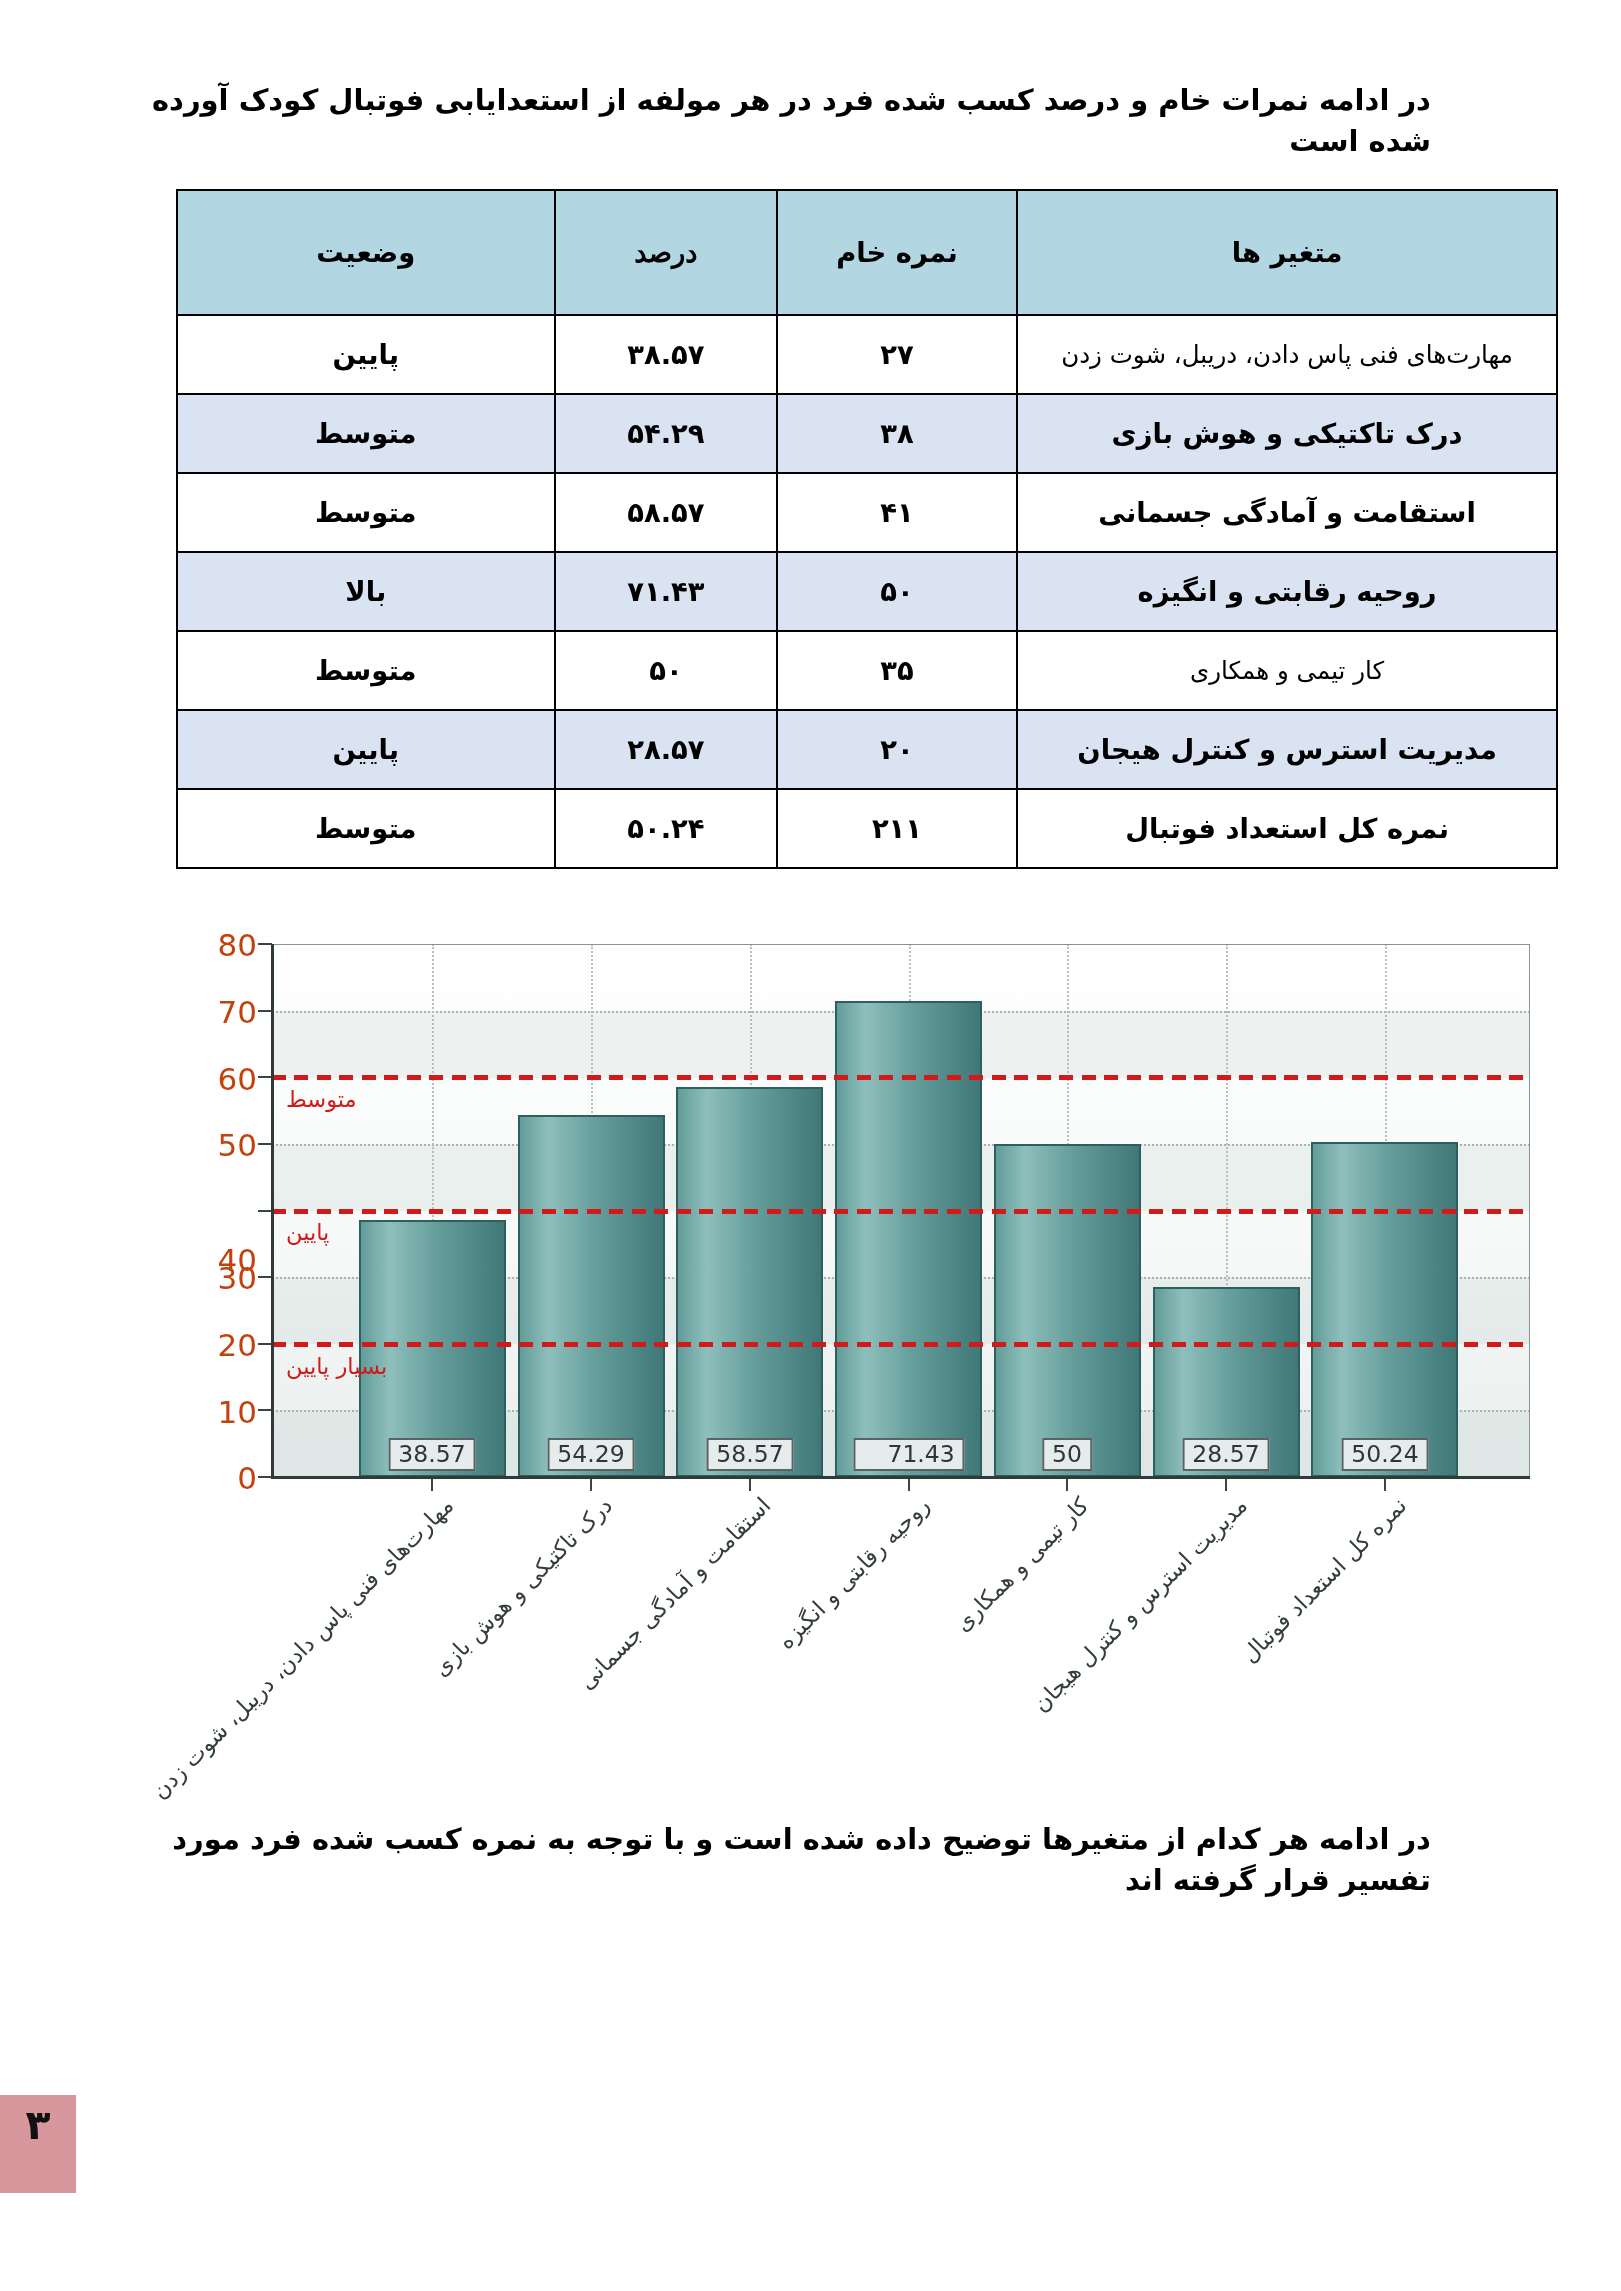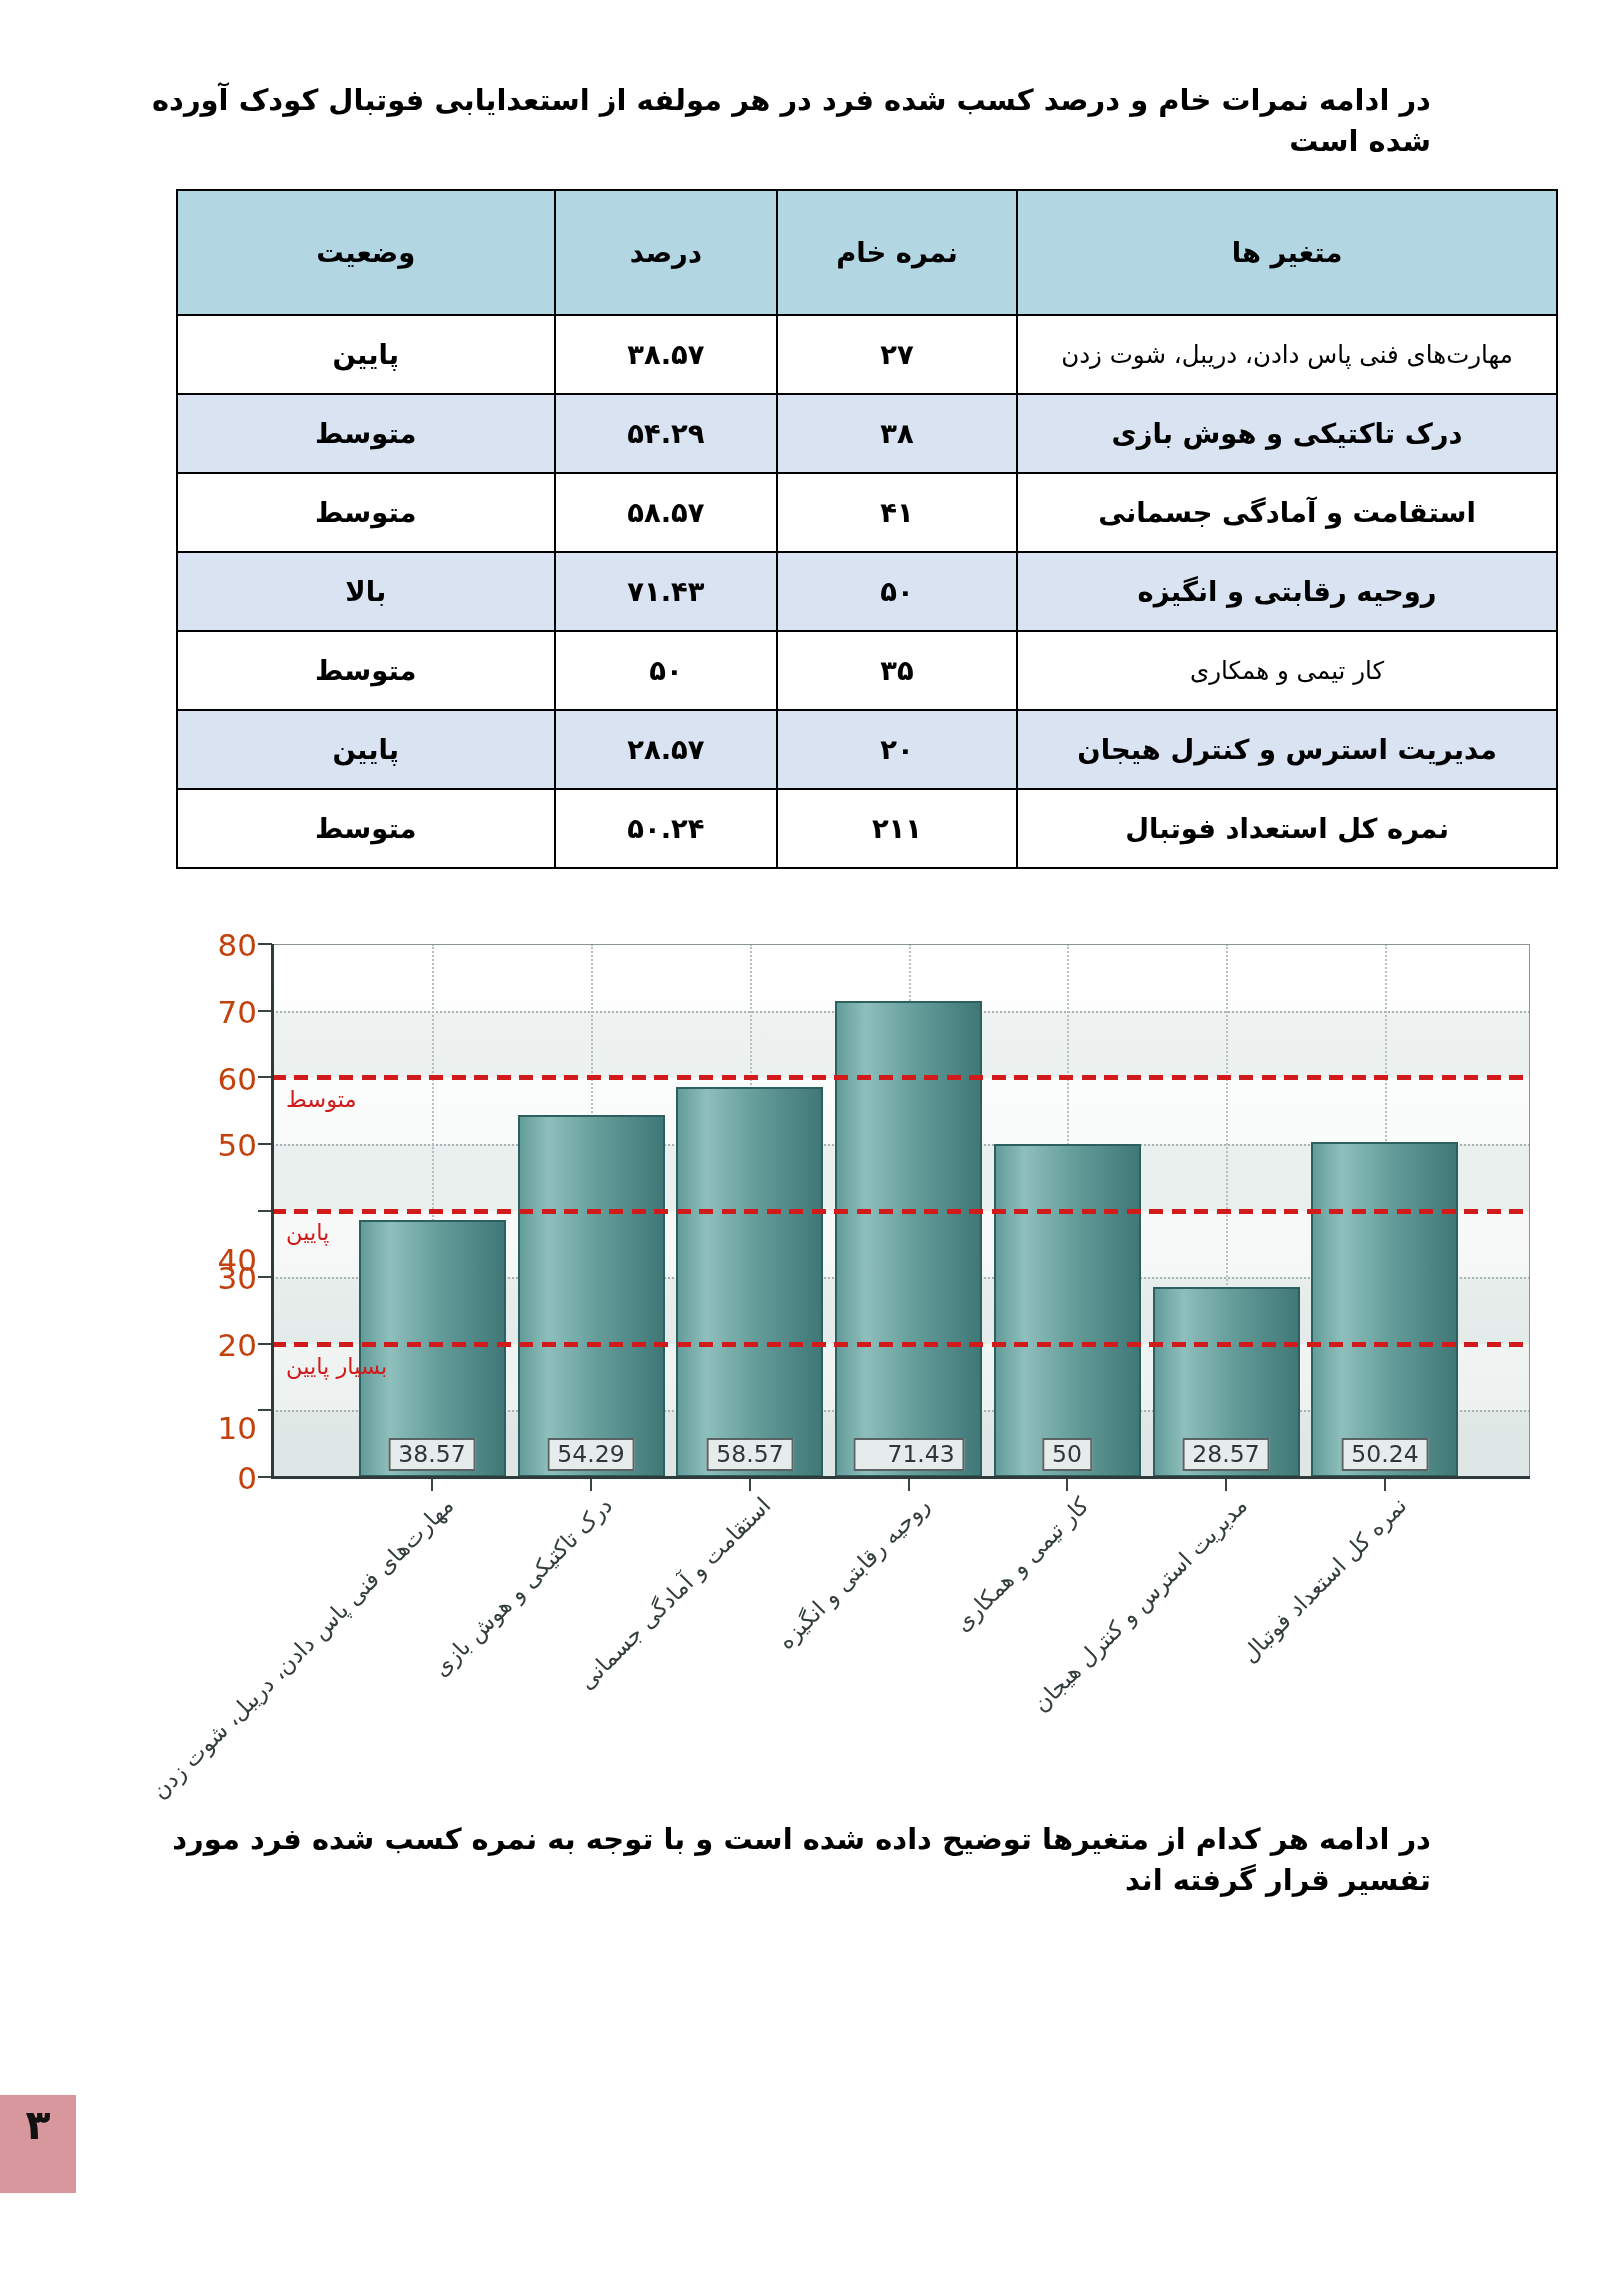--- a/index.html
+++ b/index.html
@@ -64,21 +64,21 @@
 </head>
 <body>
 
 <div id="intro" class="para">در ادامه نمرات خام و درصد کسب شده فرد در هر مولفه از استعدایابی فوتبال کودک آورده شده است</div>
 
 <table id="scores-table">
   <thead>
     <tr>
       <th style="width: 519px; background: rgb(178, 215, 227);">متغیر ها</th>
       <th style="width: 218px; background: rgb(178, 215, 227);">نمره خام</th>
-      <th style="width: 201px; background: rgb(178, 215, 227);">درصد</th>
+      <th style="width: 201px; background: rgb(178, 215, 227); font-family: Liberation Serif, serif;">درصد</th>
       <th style="width: 356px; background: rgb(178, 215, 227);">وضعیت</th>
     </tr>
   </thead>
   <tbody>
       <tr class="light">
         <td class="varcell">مهارت‌های فنی پاس دادن، دریبل، شوت زدن</td>
         <td class="rawcell">۲۷</td>
         <td class="pctcell">۳۸.۵۷</td>
         <td class="statuscell">پایین</td>
       </tr>
@@ -134,21 +134,21 @@
     <div class="vgrid" style="left: 432px; top: 944px; height: 533px;"></div>
     <div class="vgrid" style="left: 591px; top: 944px; height: 533px;"></div>
     <div class="vgrid" style="left: 750px; top: 944px; height: 533px;"></div>
     <div class="vgrid" style="left: 909px; top: 944px; height: 533px;"></div>
     <div class="vgrid" style="left: 1067px; top: 944px; height: 533px;"></div>
     <div class="vgrid" style="left: 1226px; top: 944px; height: 533px;"></div>
     <div class="vgrid" style="left: 1385px; top: 944px; height: 533px;"></div>
     <div class="ytick" style="left: 258px; top: 1476px;"></div>
     <div class="ylab" style="left: 188px; top: 1460px;">0</div>
     <div class="ytick" style="left: 258px; top: 1409px;"></div>
-    <div class="ylab" style="left: 188px; top: 1394px; margin-top: 16px;">10</div>
+    <div class="ylab" style="left: 188px; top: 1394px;">10</div>
     <div class="ytick" style="left: 258px; top: 1343px;"></div>
     <div class="ylab" style="left: 188px; top: 1327px;">20</div>
     <div class="ytick" style="left: 258px; top: 1276px;"></div>
     <div class="ylab" style="left: 188px; top: 1260px;">30</div>
     <div class="ytick" style="left: 258px; top: 1210px;"></div>
     <div class="ylab" style="left: 188px; top: 1194px; margin-top: 48px;">40</div>
     <div class="ytick" style="left: 258px; top: 1143px;"></div>
     <div class="ylab" style="left: 188px; top: 1127px;">50</div>
     <div class="ytick" style="left: 258px; top: 1076px;"></div>
     <div class="ylab" style="left: 188px; top: 1061px;">60</div>

